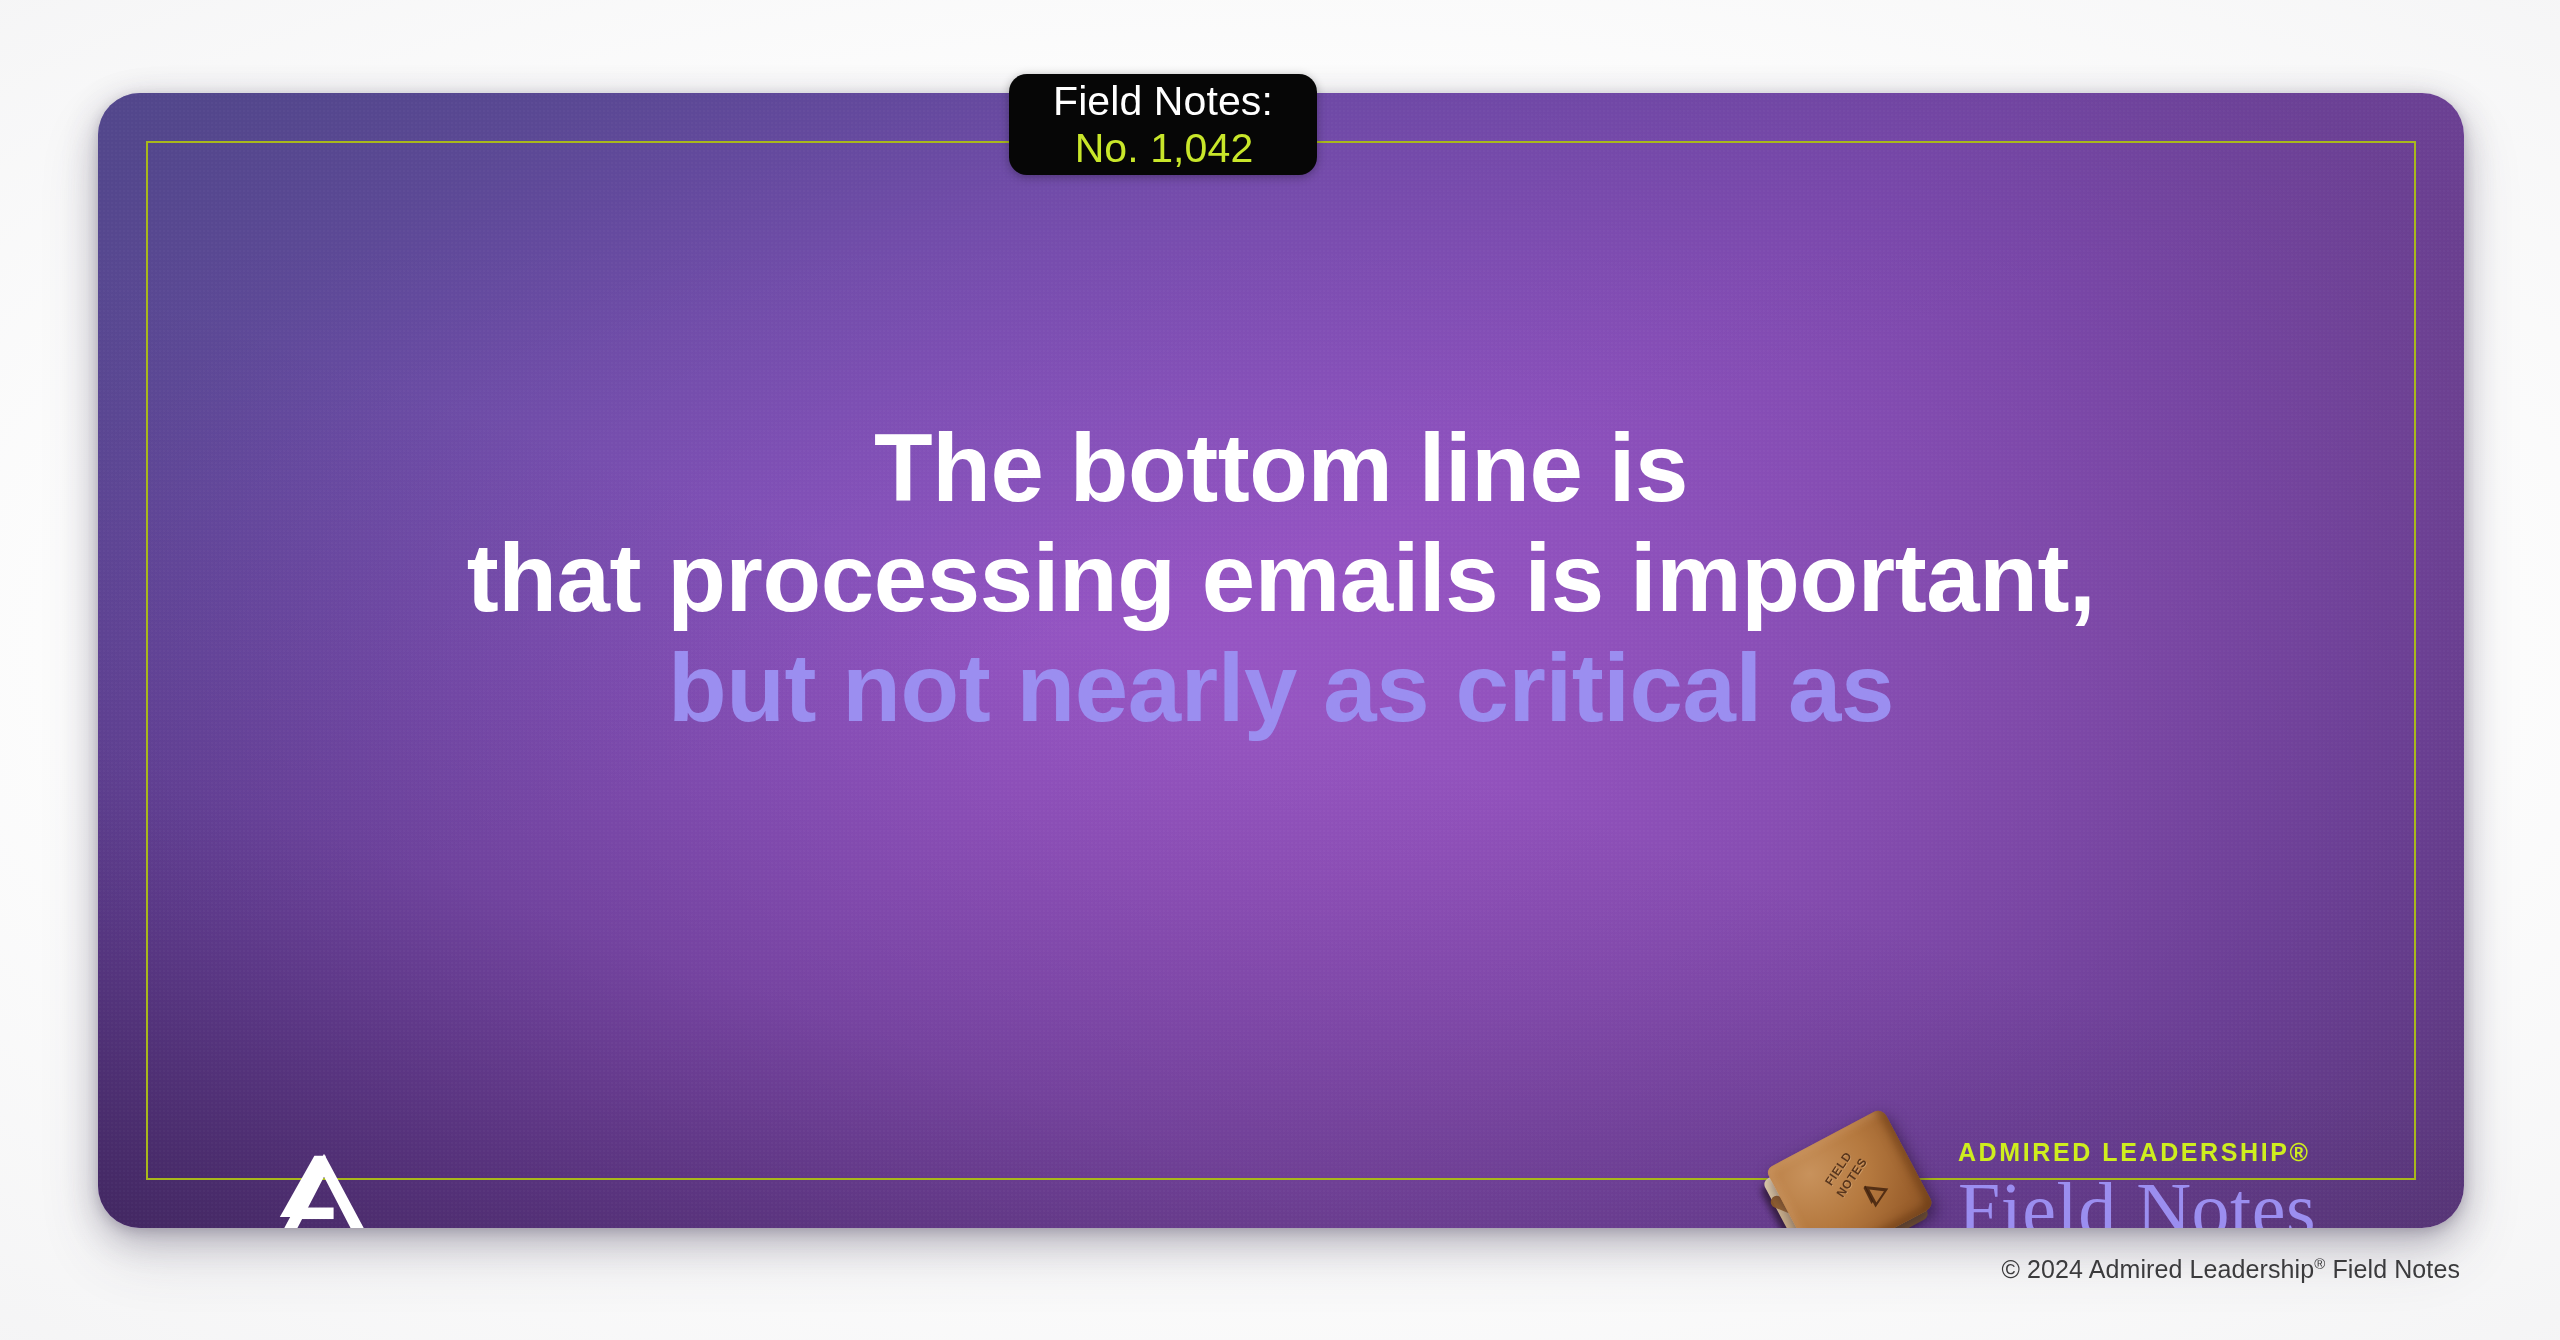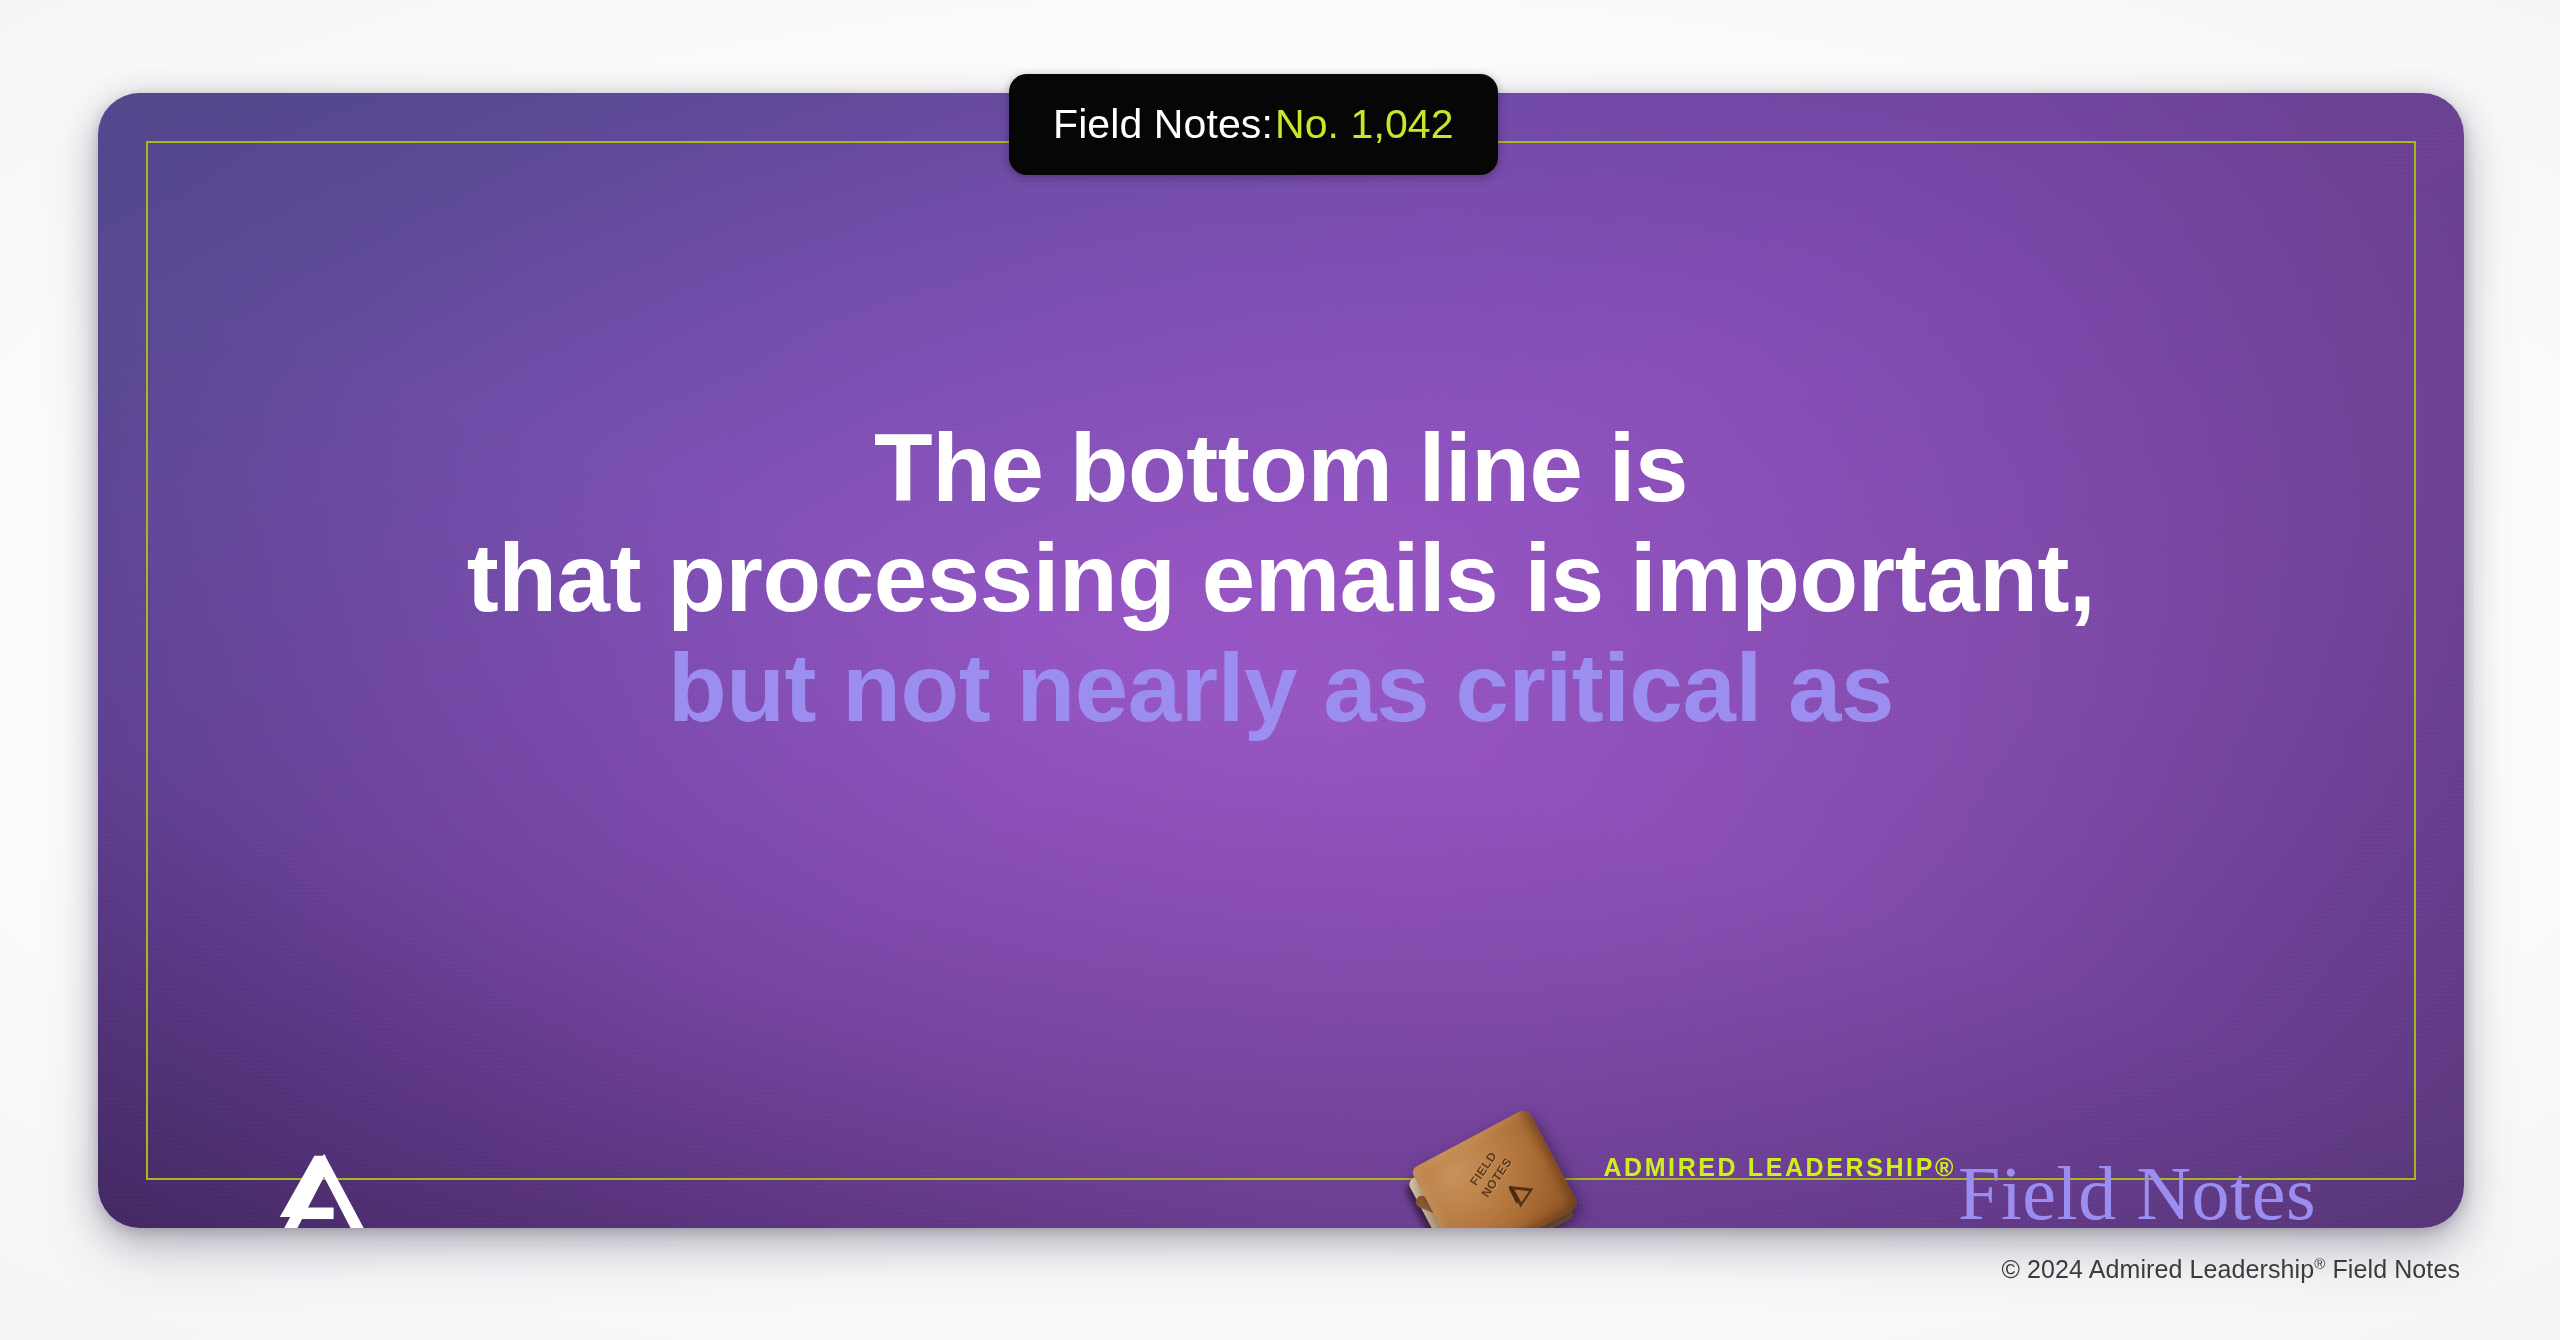--- a/index.html
+++ b/index.html
@@ -92,20 +92,21 @@
     height: 101px;
     padding: 0 44px;
     display: flex;
     align-items: center;
     justify-content: center;
     background: #060606;
     border-radius: 18px;
     z-index: 40;
     box-shadow: 0 2px 10px rgba(0,0,0,0.30);
     white-space: nowrap;
+    flex-direction: column;
   }
   .badge-label {
     color: #ffffff;
     font-size: 41px;
     font-weight: 400;
     letter-spacing: 0.1px;
   }
   .badge-number {
     color: #c8e62a;
     font-size: 41px;
@@ -239,21 +240,21 @@
     text-align: center;
   }
   .journal-emboss-mark {
     width: 30px;
     height: 26px;
     margin-top: 3px;
   }
 
   .lockup-text {
     display: flex;
-    flex-direction: row;
+    flex-direction: column;
     justify-content: center;
     gap: 2px;
   }
   .lockup-eyebrow {
     color: #cfee1e;
     font-size: 25px;
     font-weight: 700;
     letter-spacing: 2.6px;
     white-space: nowrap;
   }

